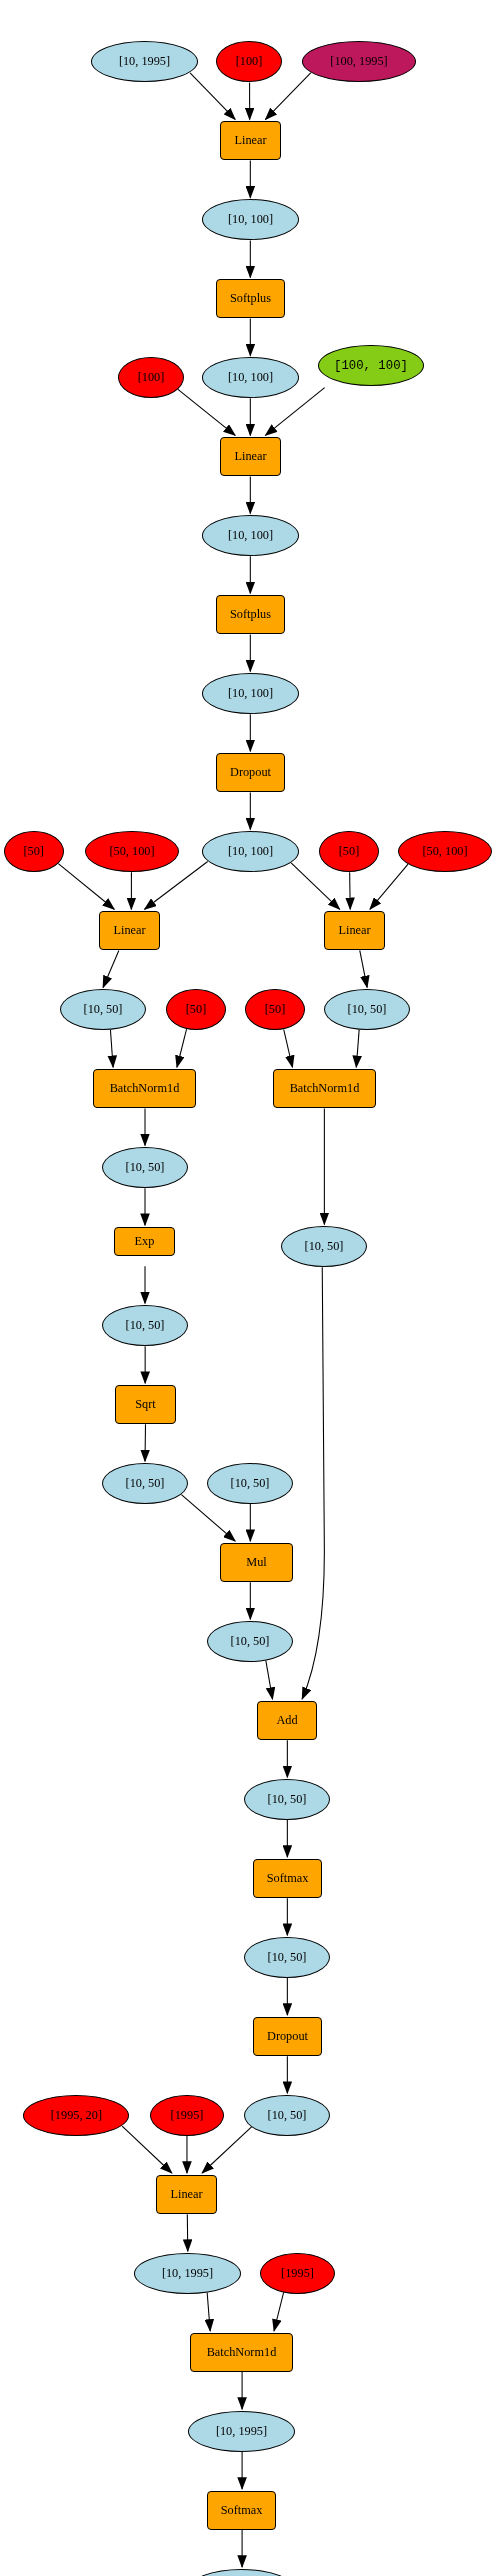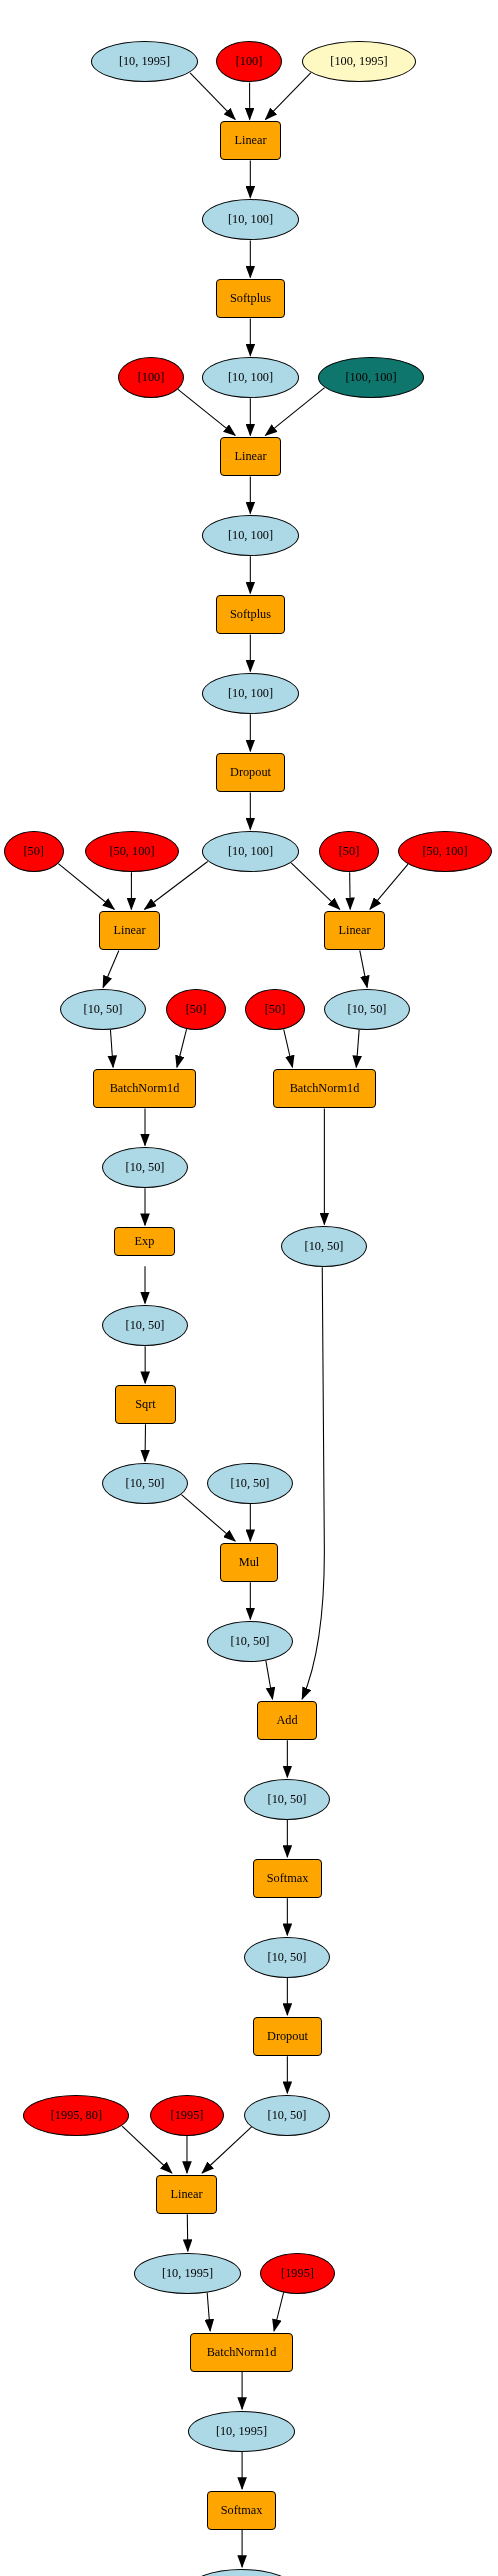--- a/index.html
+++ b/index.html
@@ -94,39 +94,39 @@
       <path d="M294,2934 L294,2979" fill="none" stroke="#000000" stroke-width="1.3" marker-end="url(#arrow)"></path>
       <path d="M294,3029 L294,3074" fill="none" stroke="#000000" stroke-width="1.3" marker-end="url(#arrow)"></path>
     </svg>
 
 <div class="node ellipse" style="left: 91px; top: 3.3px; width: 107px; height: 41px; background: rgb(173, 216, 230); border-color: rgb(0, 0, 0);">
       <span>[10, 1995]</span>
     </div>
     <div class="node ellipse" style="left: 216px; top: 3.3px; width: 66px; height: 41px; background: rgb(255, 0, 0); border-color: rgb(0, 0, 0);">
       <span>[100]</span>
     </div>
-    <div class="node ellipse" style="left: 302px; top: 3.3px; width: 114px; height: 41px; background: #fef9c3; border-color: rgb(0, 0, 0);">
+    <div class="node ellipse" style="left: 302px; top: 3.3px; width: 114px; height: 41px; background: #be185d; border-color: rgb(0, 0, 0);">
       <span>[100, 1995]</span>
     </div>
     <div class="node box" style="left: 220px; top: 83px; width: 61px; height: 39px; background: rgb(255, 165, 0); border-color: rgb(0, 0, 0);">
       <span>Linear</span>
     </div>
     <div class="node ellipse" style="left: 202px; top: 161px; width: 97px; height: 41px; background: rgb(173, 216, 230); border-color: rgb(0, 0, 0);">
       <span>[10, 100]</span>
     </div>
     <div class="node box" style="left: 216px; top: 241px; width: 69px; height: 39px; background: rgb(255, 165, 0); border-color: rgb(0, 0, 0);">
       <span>Softplus</span>
     </div>
     <div class="node ellipse" style="left: 118px; top: 319px; width: 66px; height: 41px; background: rgb(255, 0, 0); border-color: rgb(0, 0, 0);">
       <span>[100]</span>
     </div>
     <div class="node ellipse" style="left: 202px; top: 319px; width: 97px; height: 41px; background: rgb(173, 216, 230); border-color: rgb(0, 0, 0);">
       <span>[10, 100]</span>
     </div>
-    <div class="node ellipse" style="left: 318px; top: 319px; width: 106px; height: 41px; background: #0f766e; border-color: rgb(0, 0, 0);">
+    <div class="node ellipse" style="left: 318px; top: 307px; width: 106px; height: 41px; background: #84cc16; border-color: rgb(0, 0, 0); font-family: Liberation Mono, monospace;">
       <span>[100, 100]</span>
     </div>
     <div class="node box" style="left: 220px; top: 399px; width: 61px; height: 39px; background: rgb(255, 165, 0); border-color: rgb(0, 0, 0);">
       <span>Linear</span>
     </div>
     <div class="node ellipse" style="left: 202px; top: 477px; width: 97px; height: 41px; background: rgb(173, 216, 230); border-color: rgb(0, 0, 0);">
       <span>[10, 100]</span>
     </div>
     <div class="node box" style="left: 216px; top: 557px; width: 69px; height: 39px; background: rgb(255, 165, 0); border-color: rgb(0, 0, 0);">
       <span>Softplus</span>
@@ -190,21 +190,21 @@
     </div>
     <div class="node box" style="left: 115px; top: 1347px; width: 61px; height: 39px; background: rgb(255, 165, 0); border-color: rgb(0, 0, 0);">
       <span>Sqrt</span>
     </div>
     <div class="node ellipse" style="left: 102px; top: 1425px; width: 86px; height: 41px; background: rgb(173, 216, 230); border-color: rgb(0, 0, 0);">
       <span>[10, 50]</span>
     </div>
     <div class="node ellipse" style="left: 207px; top: 1425px; width: 86px; height: 41px; background: rgb(173, 216, 230); border-color: rgb(0, 0, 0);">
       <span>[10, 50]</span>
     </div>
-    <div class="node box" style="left: 220px; top: 1505px; width: 58px; height: 39px; background: rgb(255, 165, 0); border-color: rgb(0, 0, 0); text-align: center;">
+    <div class="node box" style="left: 220px; top: 1505px; width: 73px; height: 39px; background: rgb(255, 165, 0); border-color: rgb(0, 0, 0); text-align: center;">
       <span>Mul</span>
     </div>
     <div class="node ellipse" style="left: 207px; top: 1583px; width: 86px; height: 41px; background: rgb(173, 216, 230); border-color: rgb(0, 0, 0);">
       <span>[10, 50]</span>
     </div>
     <div class="node box" style="left: 257px; top: 1663px; width: 60px; height: 39px; background: rgb(255, 165, 0); border-color: rgb(0, 0, 0);">
       <span>Add</span>
     </div>
     <div class="node ellipse" style="left: 244px; top: 1741px; width: 86px; height: 41px; background: rgb(173, 216, 230); border-color: rgb(0, 0, 0);">
       <span>[10, 50]</span>
@@ -212,21 +212,21 @@
     <div class="node box" style="left: 253px; top: 1821px; width: 69px; height: 39px; background: rgb(255, 165, 0); border-color: rgb(0, 0, 0);">
       <span>Softmax</span>
     </div>
     <div class="node ellipse" style="left: 244px; top: 1899px; width: 86px; height: 41px; background: rgb(173, 216, 230); border-color: rgb(0, 0, 0);">
       <span>[10, 50]</span>
     </div>
     <div class="node box" style="left: 253px; top: 1979px; width: 69px; height: 39px; background: rgb(255, 165, 0); border-color: rgb(0, 0, 0);">
       <span>Dropout</span>
     </div>
     <div class="node ellipse" style="left: 23.4px; top: 2057px; width: 106px; height: 41px; background: rgb(255, 0, 0); border-color: rgb(0, 0, 0);">
-      <span>[1995, 80]</span>
+      <span>[1995, 20]</span>
     </div>
     <div class="node ellipse" style="left: 150px; top: 2057px; width: 74px; height: 41px; background: rgb(255, 0, 0); border-color: rgb(0, 0, 0);">
       <span>[1995]</span>
     </div>
     <div class="node ellipse" style="left: 244px; top: 2057px; width: 86px; height: 41px; background: rgb(173, 216, 230); border-color: rgb(0, 0, 0);">
       <span>[10, 50]</span>
     </div>
     <div class="node box" style="left: 156px; top: 2137px; width: 61px; height: 39px; background: rgb(255, 165, 0); border-color: rgb(0, 0, 0);">
       <span>Linear</span>
     </div>

